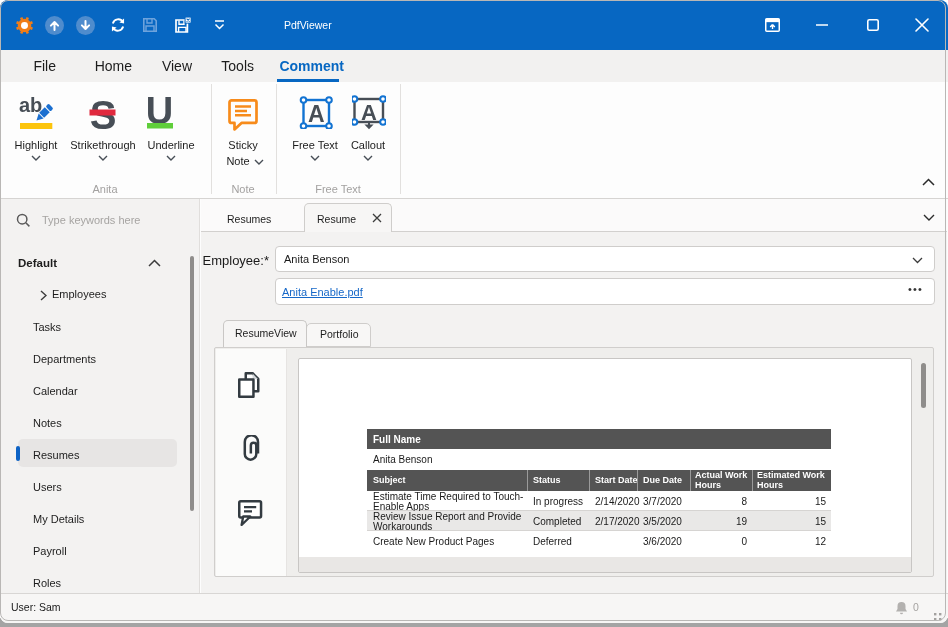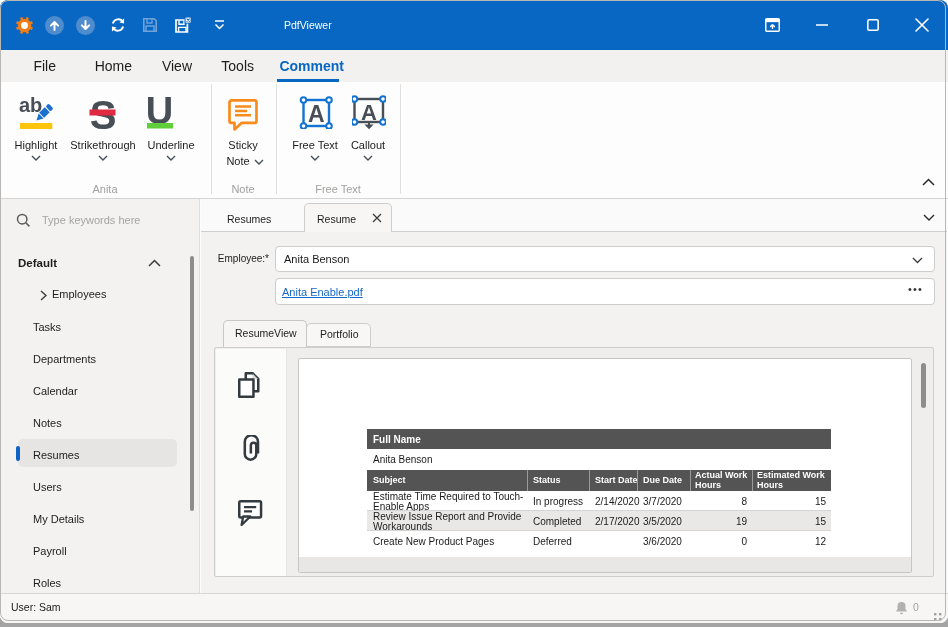--- a/index.html
+++ b/index.html
@@ -242,21 +242,21 @@
     <div class="titem" style="left:26px;top:14px;font-size:10.5px;">Resumes</div>
     <div class="abs" style="left:103px;top:4px;width:88px;height:29px;background:#f7f6f5;border:1px solid #cfcdcb;border-bottom:none;border-radius:5px 5px 0 0;"></div>
     <div class="titem" style="left:116px;top:14px;font-size:10.5px;">Resume</div>
     <svg class="abs" style="left:171px;top:14px;" width="10" height="10" viewBox="0 0 10 10">
         <path d="M1 1l8 8M9 1L1 9" stroke="#3c3c3c" stroke-width="1.3"></path>
       </svg>
     <svg class="abs" style="left:722px;top:15px;" width="12" height="7" viewBox="0 0 12 7">
         <path d="M1 1l5 5 5-5" stroke="#2b2b2b" stroke-width="1.4" fill="none"></path>
       </svg>
 
-    <div class="abs" style="left:0px;top:54px;width:68px;text-align:right;font-size:10px;">Employee:*</div>
+    <div class="abs" style="left:0px;top:54px;width:68px;text-align:right;font-size:13px;">Employee:*</div>
     <div class="abs" style="left:74px;top:47px;width:660px;height:26px;background:#fff;border:1px solid #cfcdcb;border-radius:4px;">
       <div class="abs" style="left:8px;top:6px;font-size:11px;">Anita Benson</div>
       <svg class="abs" style="left:636px;top:10px;" width="11" height="7" viewBox="0 0 11 7">
           <path d="M1 1l4.5 4.5L10 1" stroke="#3c3c3c" stroke-width="1.3" fill="none"></path>
         </svg>
     </div>
     <div class="abs" style="left:74px;top:79px;width:660px;height:27px;background:#fff;border:1px solid #cfcdcb;border-radius:4px;">
       <div class="abs" style="left:6px;top:7px;font-size:11px;color:#1668c8;text-decoration:underline;">Anita Enable.pdf</div>
       <div class="abs" style="left:632px;top:4px;font-size:11px;color:#333;letter-spacing:1.2px;">•••</div>
     </div>

